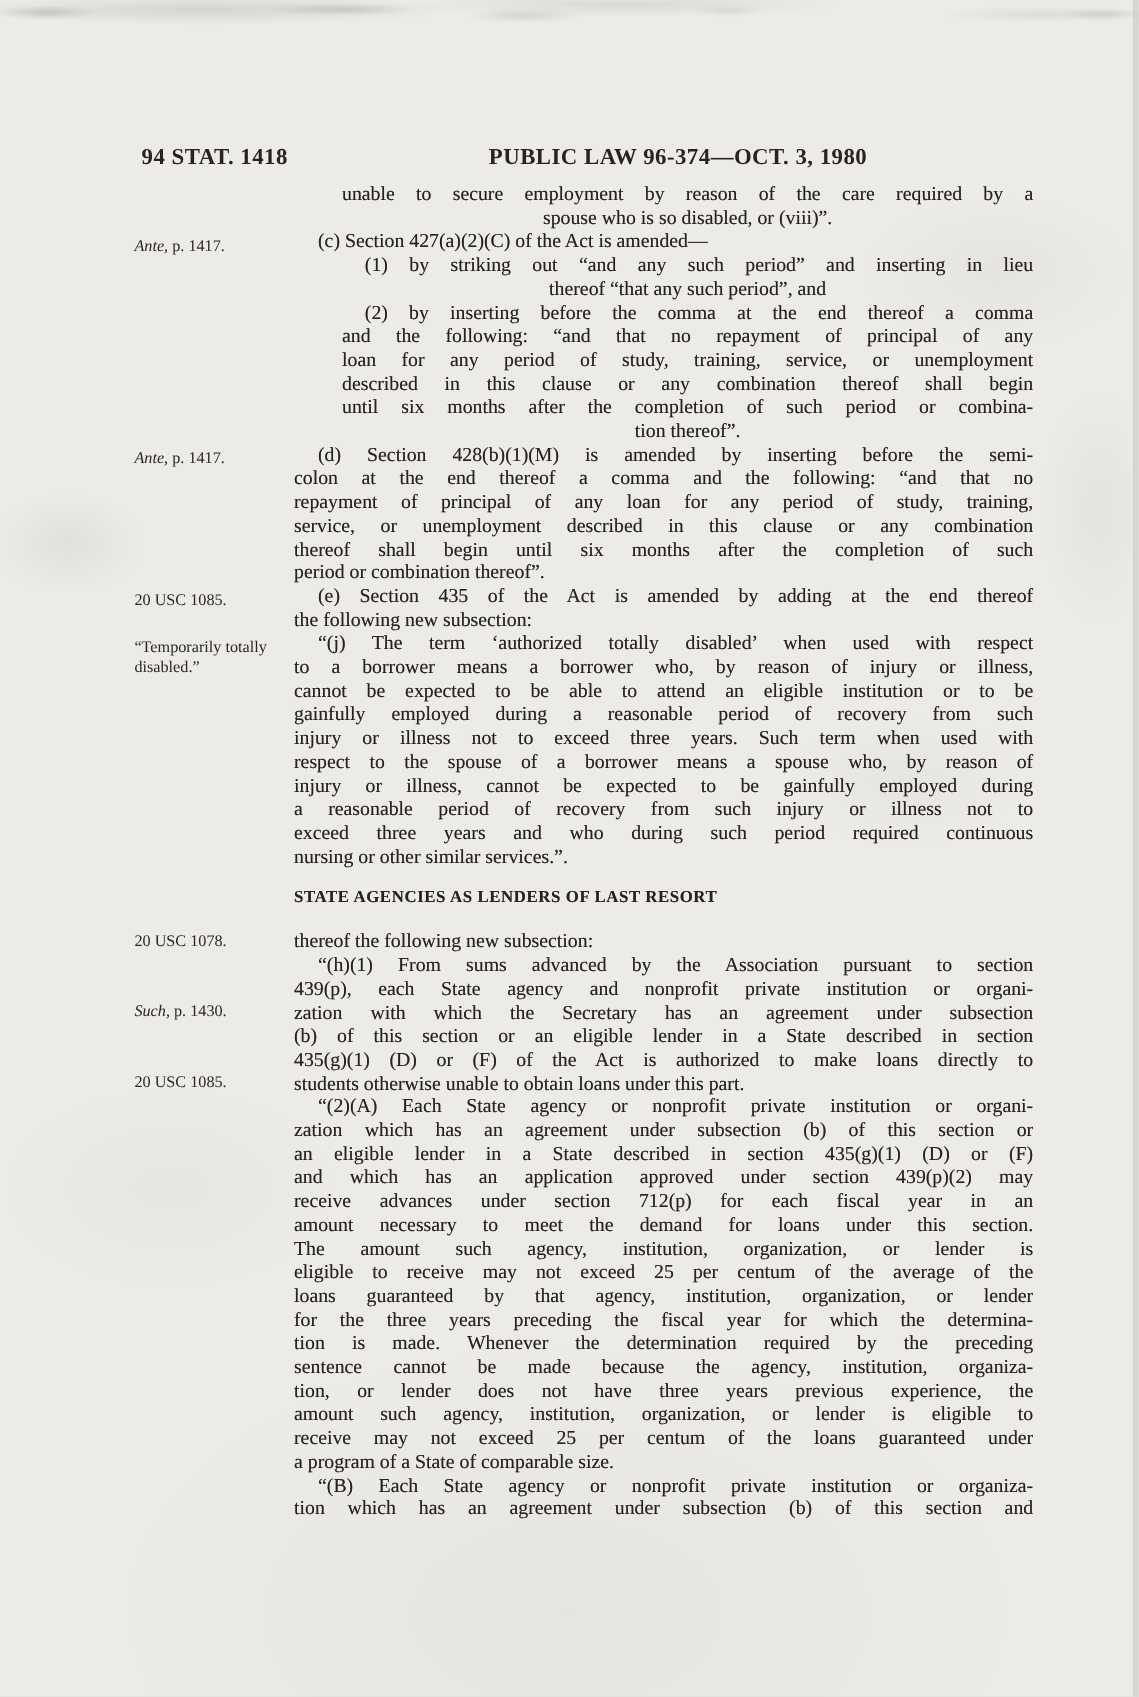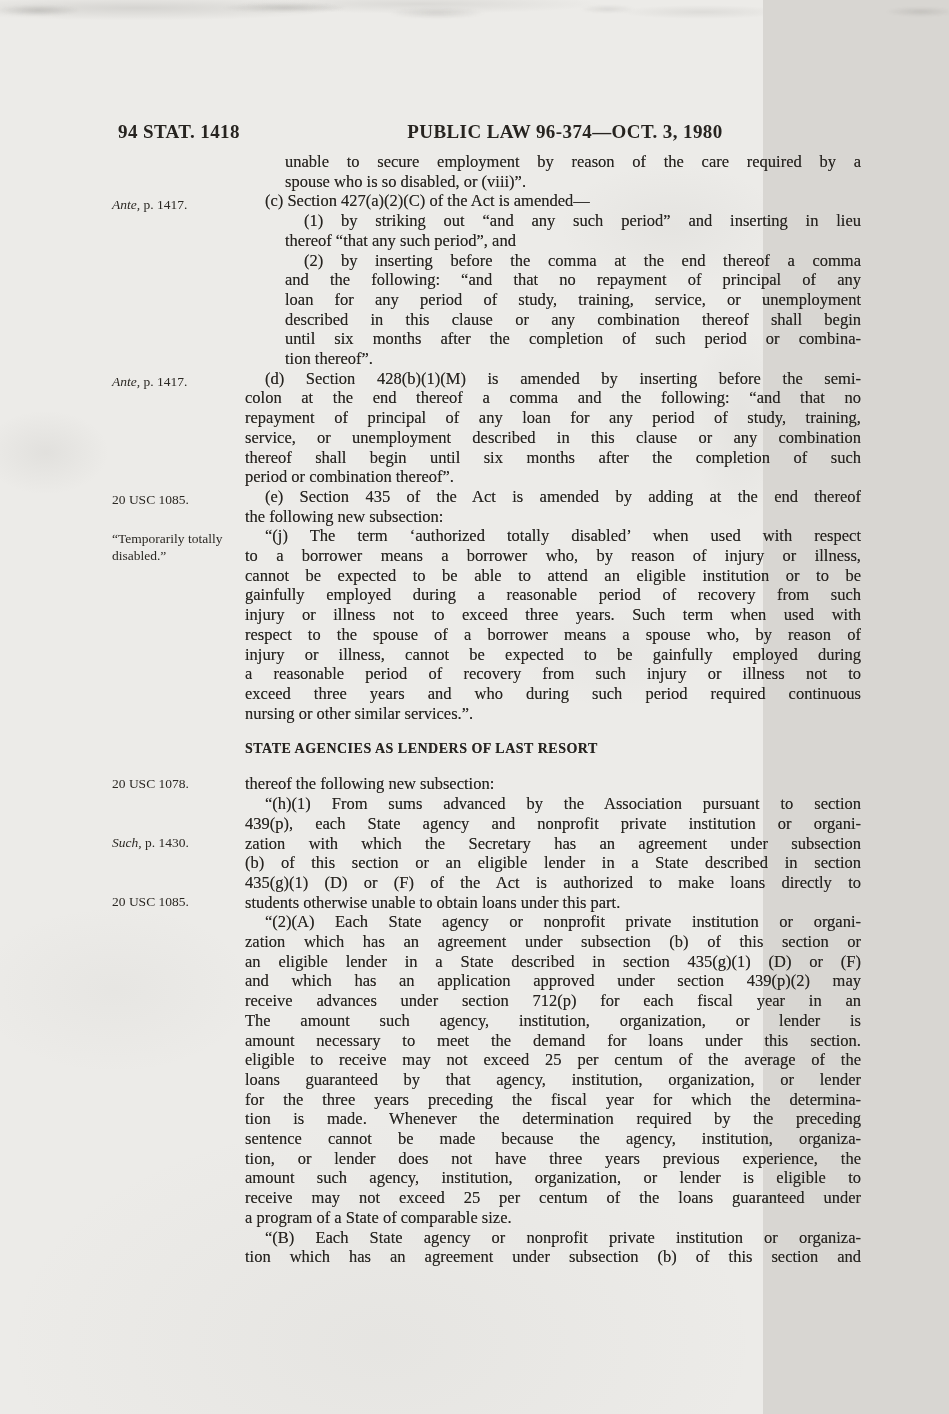--- a/index.html
+++ b/index.html
@@ -1,18 +1,18 @@
 <!DOCTYPE html>
 <html><head>
 <meta charset="utf-8">
 <style>
   html,body{margin:0;padding:0;}
   body{width:949px;height:1414px;overflow:hidden;background:#d8d6d2;}
   .page{
-    position:relative;width:763px;height:1414px;
+    position:relative;width:944px;height:1414px;
     font-family:"Liberation Serif","DejaVu Serif",serif;
     color:#272420;
     background:
       radial-gradient(ellipse 300px 18px at 18% 8px, rgba(110,108,104,0.18), transparent 70%),
       radial-gradient(ellipse 260px 14px at 55% 4px, rgba(110,108,104,0.14), transparent 70%),
       radial-gradient(ellipse 120px 10px at 92% 12px, rgba(110,108,104,0.12), transparent 70%),
       radial-gradient(ellipse 90px 60px at 6% 32%, rgba(130,128,124,0.10), transparent 70%),
       radial-gradient(ellipse 70px 140px at 97% 30%, rgba(130,128,124,0.08), transparent 70%),
       radial-gradient(ellipse 160px 90px at 88% 16%, rgba(135,133,128,0.07), transparent 70%),
       radial-gradient(ellipse 140px 80px at 80% 46%, rgba(135,133,128,0.06), transparent 70%),
@@ -31,21 +31,21 @@
   .mnote{
     position:absolute;left:112px;width:132px;
     font-size:13.5px;line-height:16.8px;color:#2b2823;
   }
   .mnote .it{font-style:italic;}
   .column{position:absolute;left:245px;top:152px;width:616px;}
   .line{
     font-size:16.5px;line-height:19.7px;white-space:nowrap;
     text-shadow:0 0 0.4px rgba(39,36,32,0.55);
   }
-  .i0{margin-left:0;} .i1{margin-left:20px;} .i2{margin-left:40px;} .i3{margin-left:59px;}
+  .i0{margin-left:0;} .i1{margin-left:20px;} .i2{margin-left:40px;text-align:center;} .i3{margin-left:59px;}
   .j{text-align:justify;text-align-last:justify;}
   .section-heading{
     margin:16px 20px 15px 0;line-height:20px;text-align:left;
     font-size:14px;font-weight:bold;letter-spacing:0.5px;
     font-variant:small-caps;white-space:nowrap;
     text-shadow:0 0 0.4px rgba(39,36,32,0.55);
   }
   .edge-smudge{
     position:absolute;left:0;top:0;width:949px;height:26px;
     background:
@@ -119,22 +119,22 @@
         <div class="line i0 j">439(p), each State agency and nonprofit private institution or organi-</div>
         <div class="line i0 j">zation with which the Secretary has an agreement under subsection</div>
         <div class="line i0 j">(b) of this section or an eligible lender in a State described in section</div>
         <div class="line i0 j">435(g)(1) (D) or (F) of the Act is authorized to make loans directly to</div>
         <div class="line i0">students otherwise unable to obtain loans under this part.</div>
         <div class="line i1 j">“(2)(A) Each State agency or nonprofit private institution or organi-</div>
         <div class="line i0 j">zation which has an agreement under subsection (b) of this section or</div>
         <div class="line i0 j">an eligible lender in a State described in section 435(g)(1) (D) or (F)</div>
         <div class="line i0 j">and which has an application approved under section 439(p)(2) may</div>
         <div class="line i0 j">receive advances under section 712(p) for each fiscal year in an</div>
+        <div class="line i0 j">amount necessary to meet the demand for loans under this section.</div>
         <div class="line i0 j">The amount such agency, institution, organization, or lender is</div>
-        <div class="line i0 j">amount necessary to meet the demand for loans under this section.</div>
         <div class="line i0 j">eligible to receive may not exceed 25 per centum of the average of the</div>
         <div class="line i0 j">loans guaranteed by that agency, institution, organization, or lender</div>
         <div class="line i0 j">for the three years preceding the fiscal year for which the determina-</div>
         <div class="line i0 j">tion is made. Whenever the determination required by the preceding</div>
         <div class="line i0 j">sentence cannot be made because the agency, institution, organiza-</div>
         <div class="line i0 j">tion, or lender does not have three years previous experience, the</div>
         <div class="line i0 j">amount such agency, institution, organization, or lender is eligible to</div>
         <div class="line i0 j">receive may not exceed 25 per centum of the loans guaranteed under</div>
         <div class="line i0">a program of a State of comparable size.</div>
         <div class="line i1 j">“(B) Each State agency or nonprofit private institution or organiza-</div>

